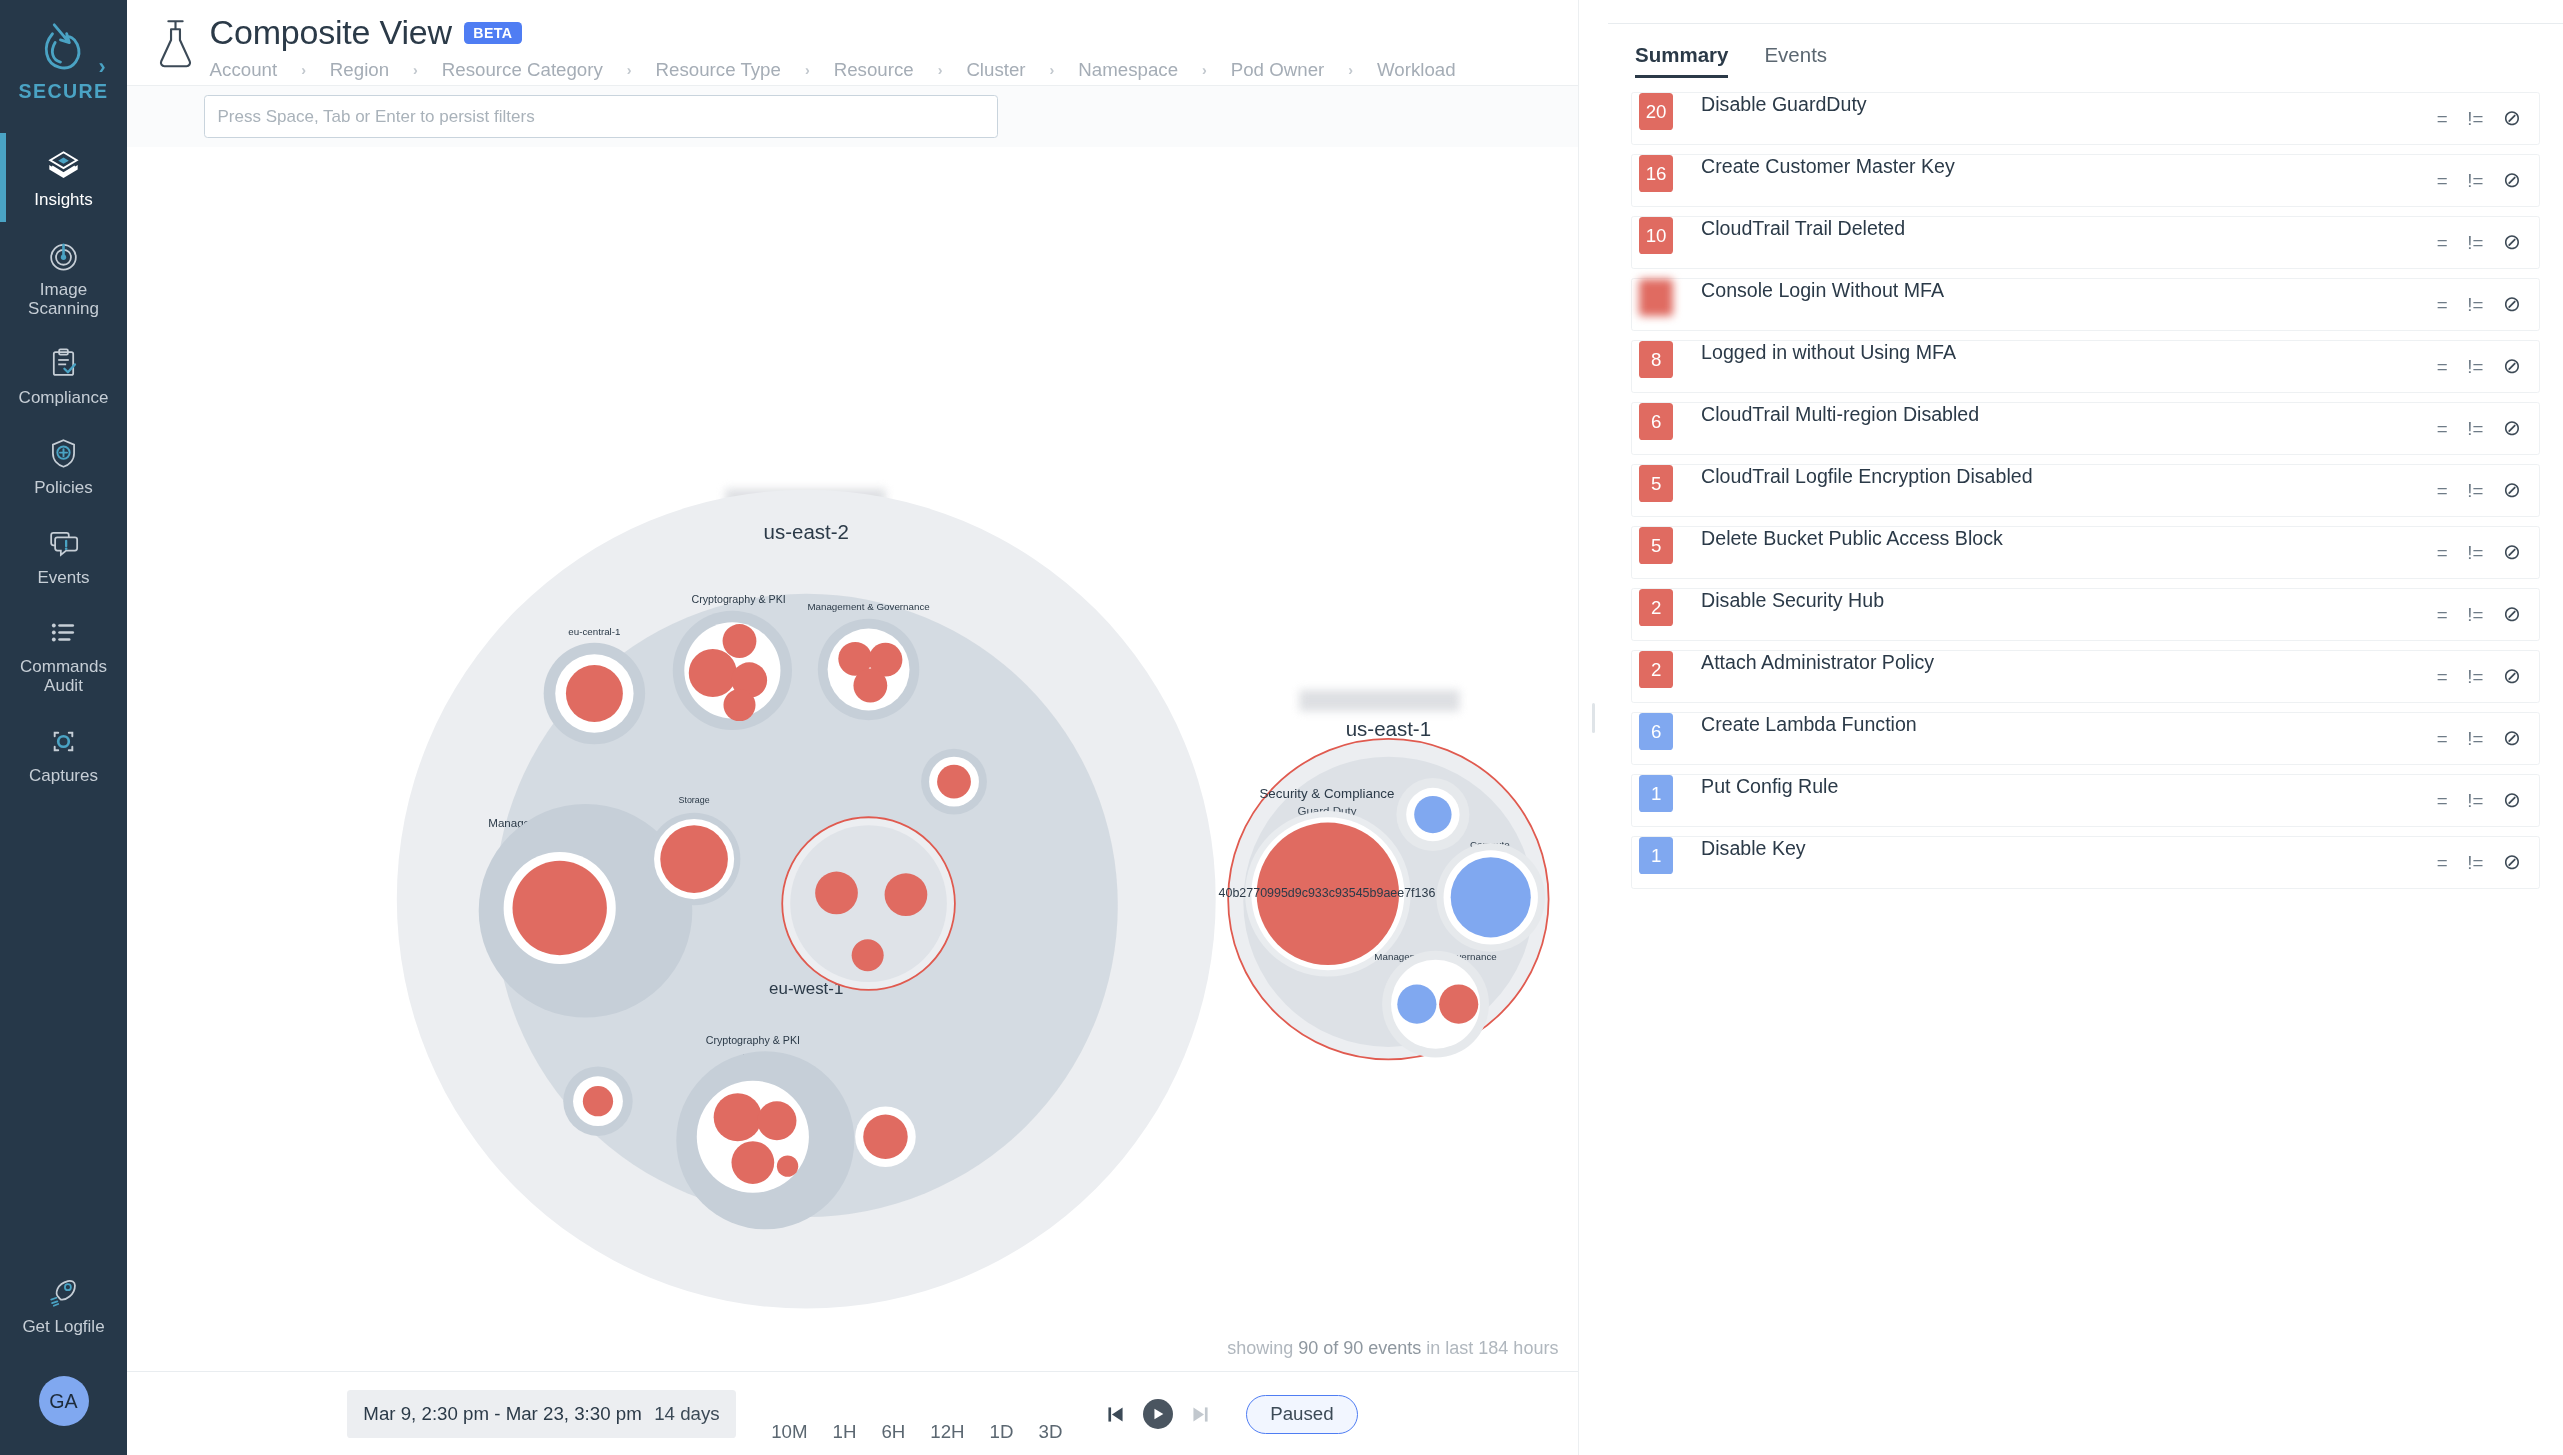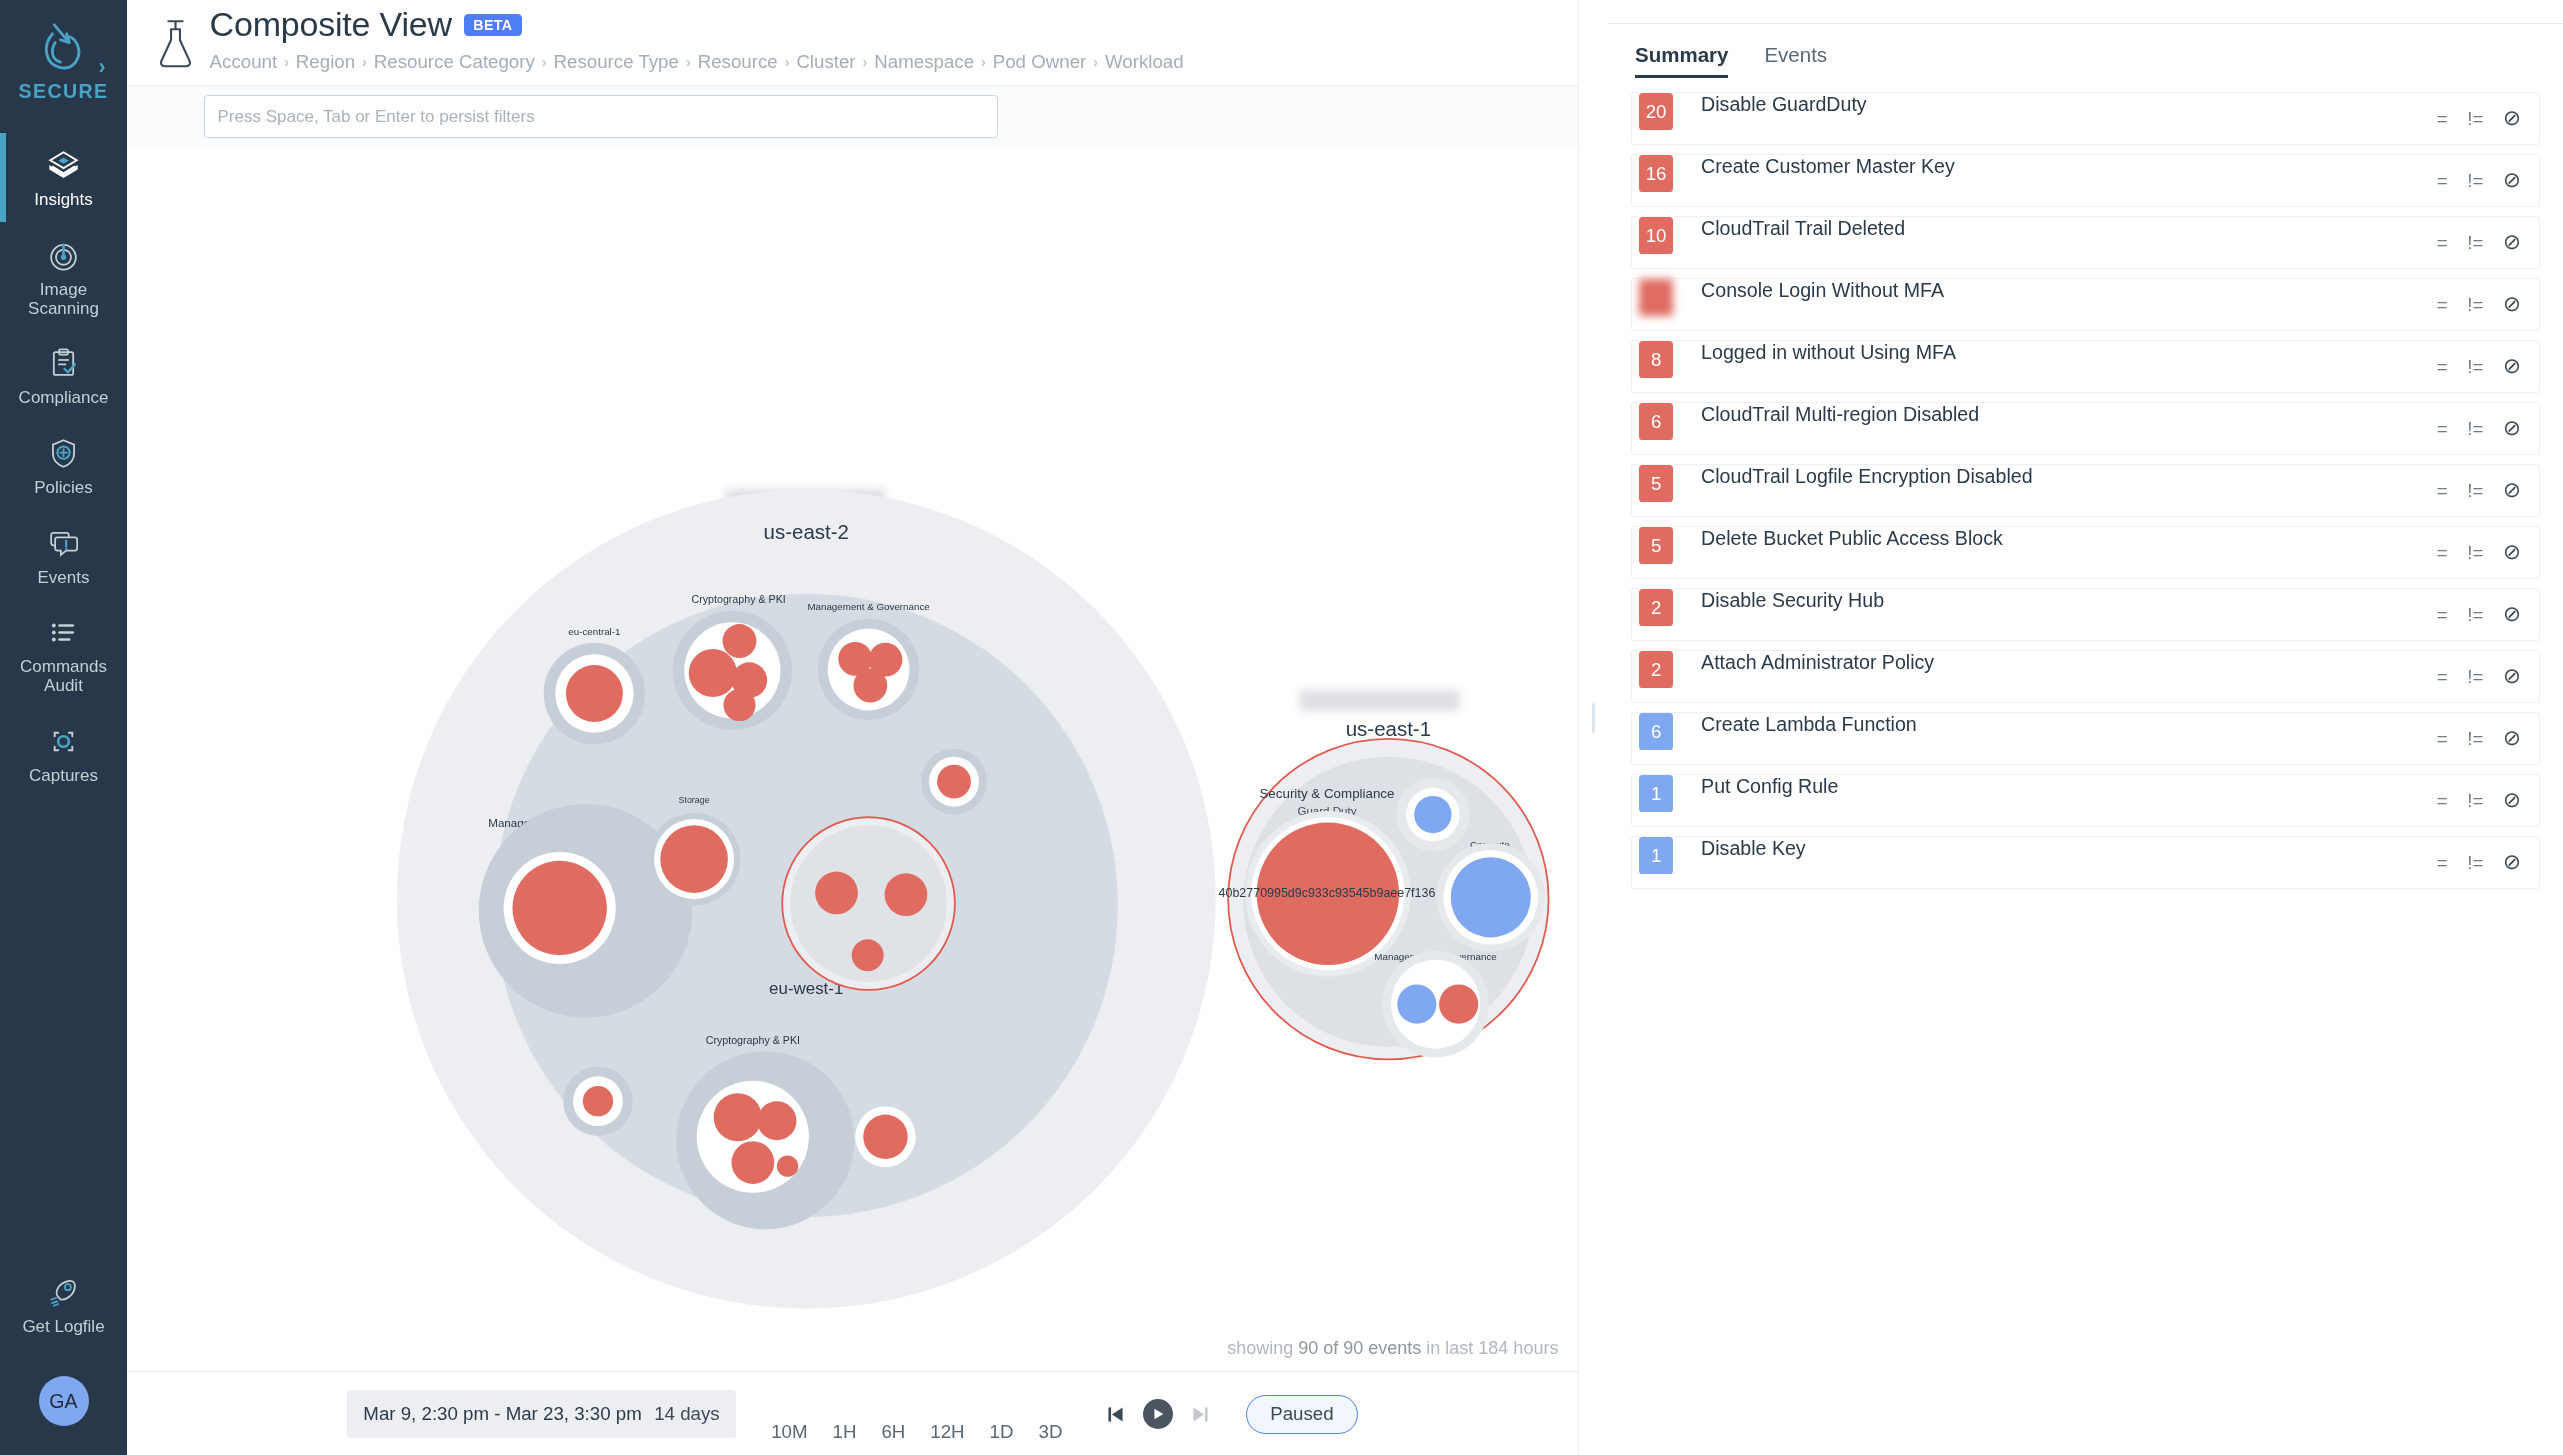--- a/index.html
+++ b/index.html
@@ -41,28 +41,28 @@
     width: 50px; height: 50px; border-radius: 50%;
     background:#80a8f0; color:#1d2b3a; font-size: 19.6px;
     display:flex; align-items:center; justify-content:center; font-weight:400;
     cursor:pointer;
   }
 
   
   .main { flex: 1 1 auto; position: relative; display:flex; flex-direction:column; background:#fff; }
   .topbar { height: 85px; display:flex; align-items:flex-start; padding: 4.4px 0 0 0; position:relative; }
   .flask { width: 46px; margin-left: 25px; margin-top: 10.7px; display:flex; justify-content:center;}
-  .titlewrap { margin-left: 11.6px; margin-top: 1px; }
+  .titlewrap { margin-left: 11.6px; margin-top: 9px; }
   .title-row { display:flex; align-items:center; gap: 12.5px; }
   .page-title { font-size: 34px; color: #2b3a48; font-weight: 400; letter-spacing: -0.2px;}
   .beta {
     background:#4f7df3; color:#fff; font-size:14.2px; font-weight:700;
     padding: 3.6px 9px 2.7px 9px; border-radius: 4.4px; letter-spacing: 0.4px;
   }
-  .breadcrumb { display:flex; align-items:center; gap: 7px; margin-top: 6.2px; }
+  .breadcrumb { display:flex; align-items:center; gap: 24px; margin-top: 6.2px; }
   .crumb { font-size: 18.7px; color:#a5adb6; white-space:nowrap; cursor:pointer;}
   .crumb-sep { font-size: 14.2px; color:#c2c8ce; font-weight:700; }
 
   .filterbar { height: 62px; border-top:0.9px solid #eceff1; background:#fafbfc; display:flex; align-items:center; }
   .filter-input {
     margin-left: 77px; width: 794px; height: 43px;
     border: 0.9px solid #c9d4dd; border-radius: 3.6px; background:#fff;
     font-size: 17px; color:#2b3a48; padding: 0 12.5px;
     font-family:"Liberation Sans", sans-serif;
   }

